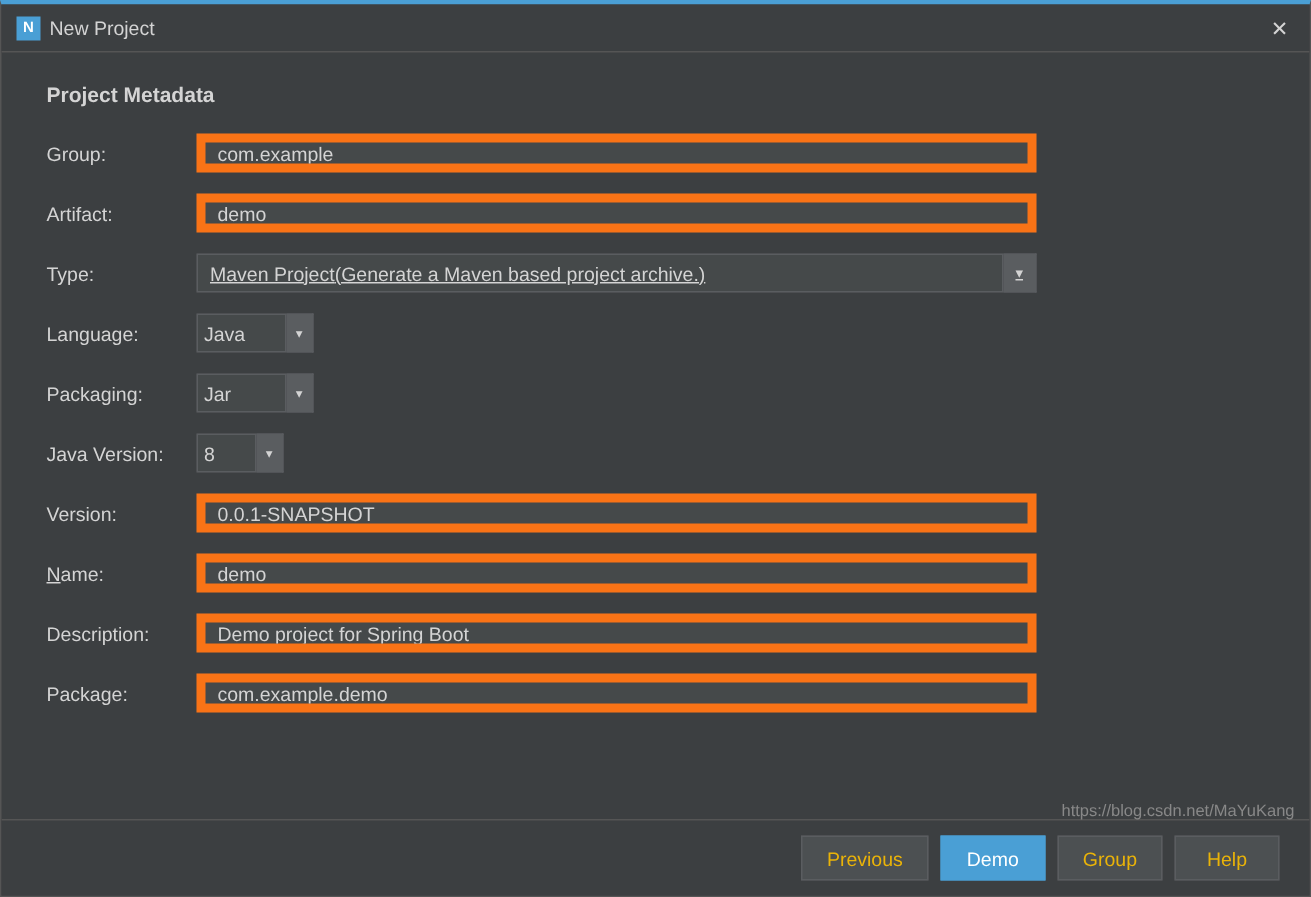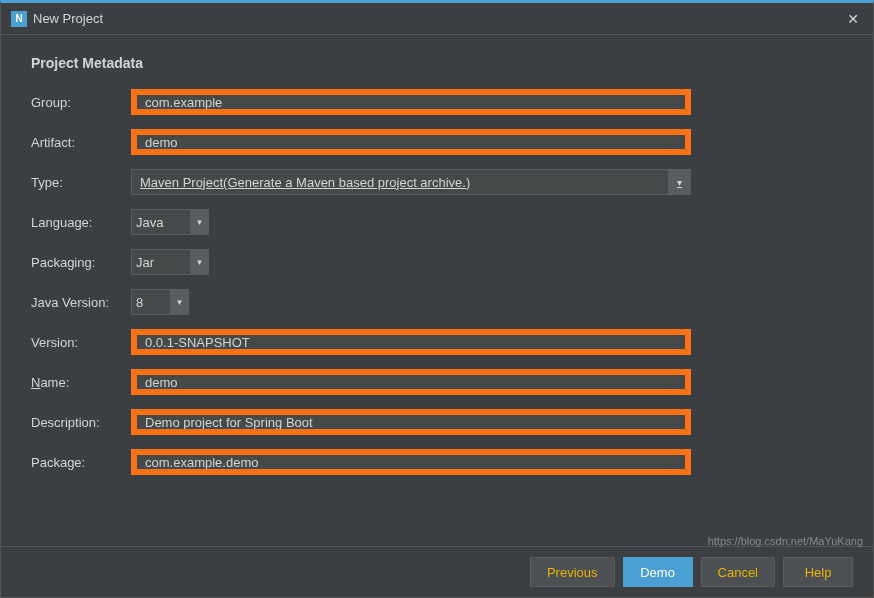--- a/index.html
+++ b/index.html
@@ -292,20 +292,20 @@
     <div class="form-row">
       <div class="form-label">Package:</div>
       <input class="form-input" type="text" value="com.example.demo" style="">
     </div>
 
   </div>
 
   <div class="footer">
     <button class="footer-btn btn-default">Previous</button>
     <button class="footer-btn btn-primary">Demo</button>
-    <button class="footer-btn btn-default">Cancel</button>
+    <button class="footer-btn btn-default">Group</button>
     <button class="footer-btn btn-default">Help</button>
   </div>
 
   <div class="watermark">
     <span>https://blog.csdn.net/MaYuKang</span>
   </div>
 </div>
 
 </body></html>

